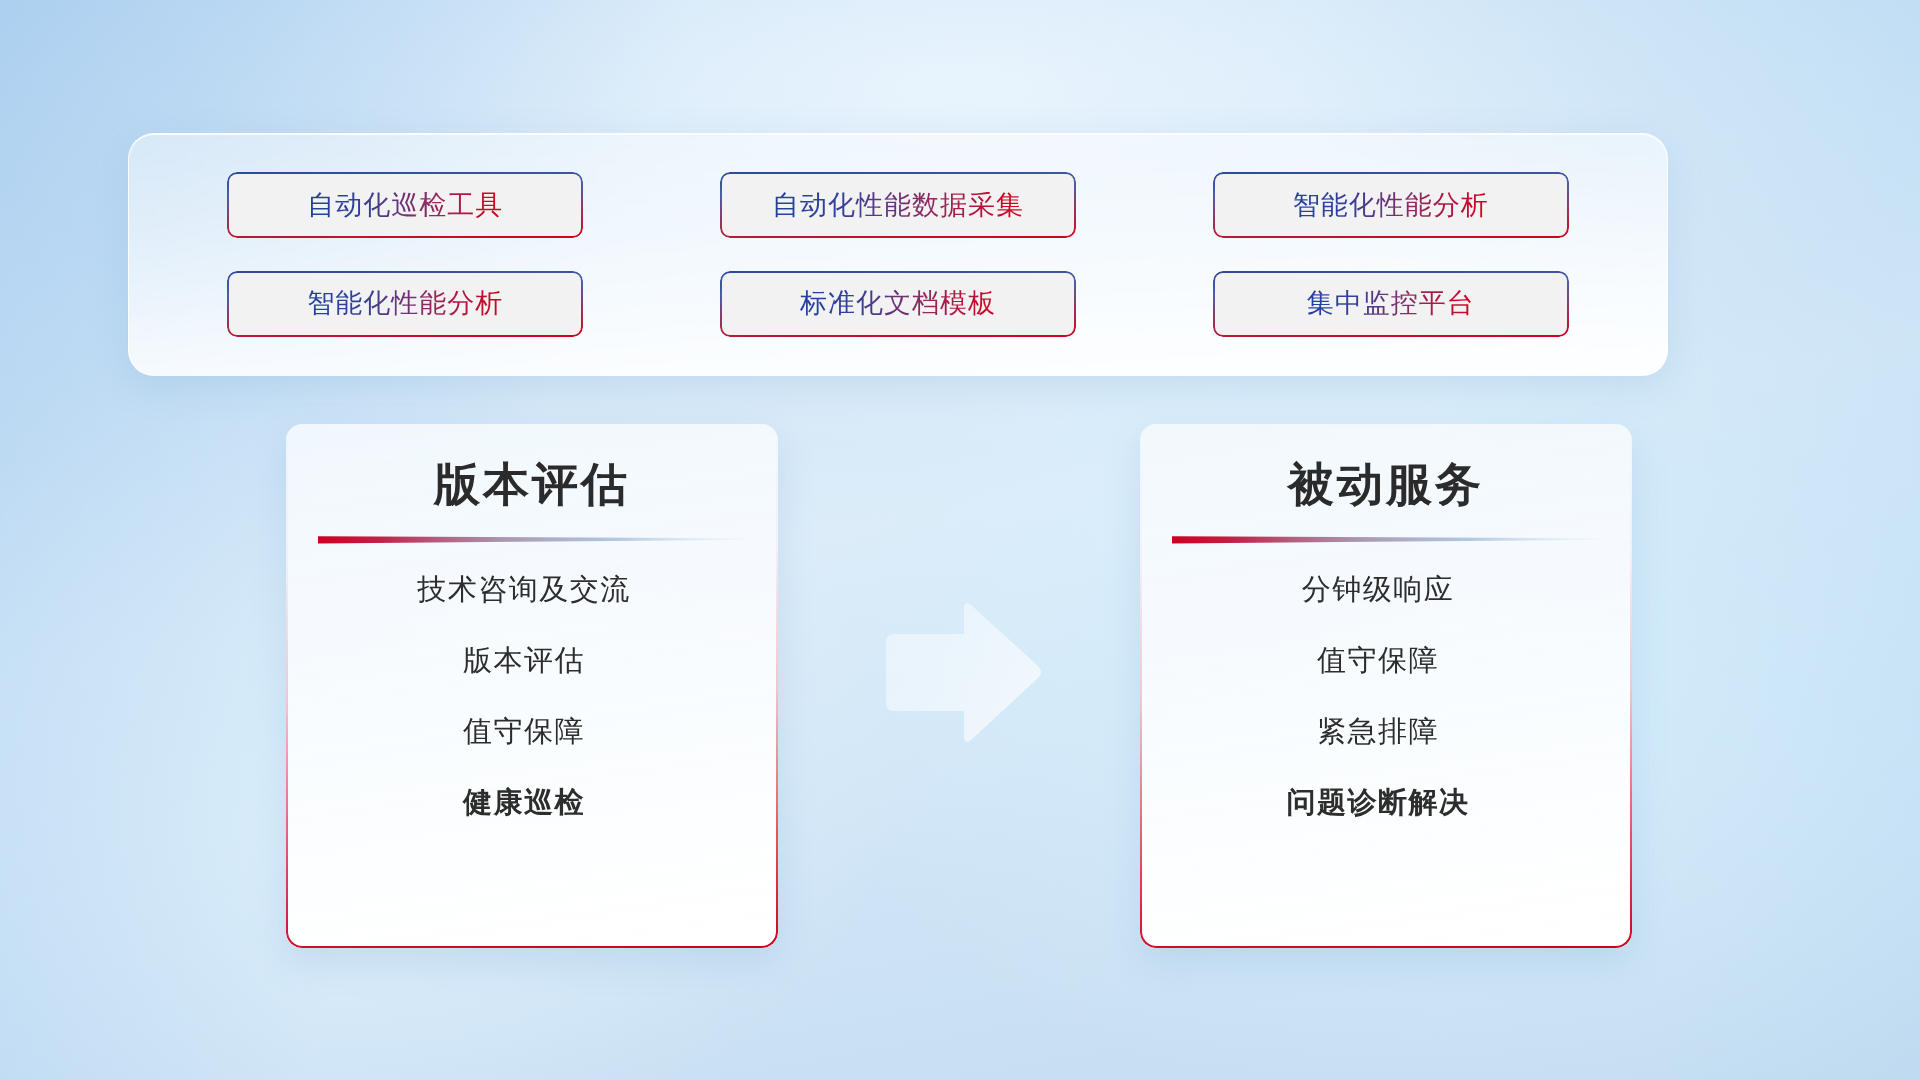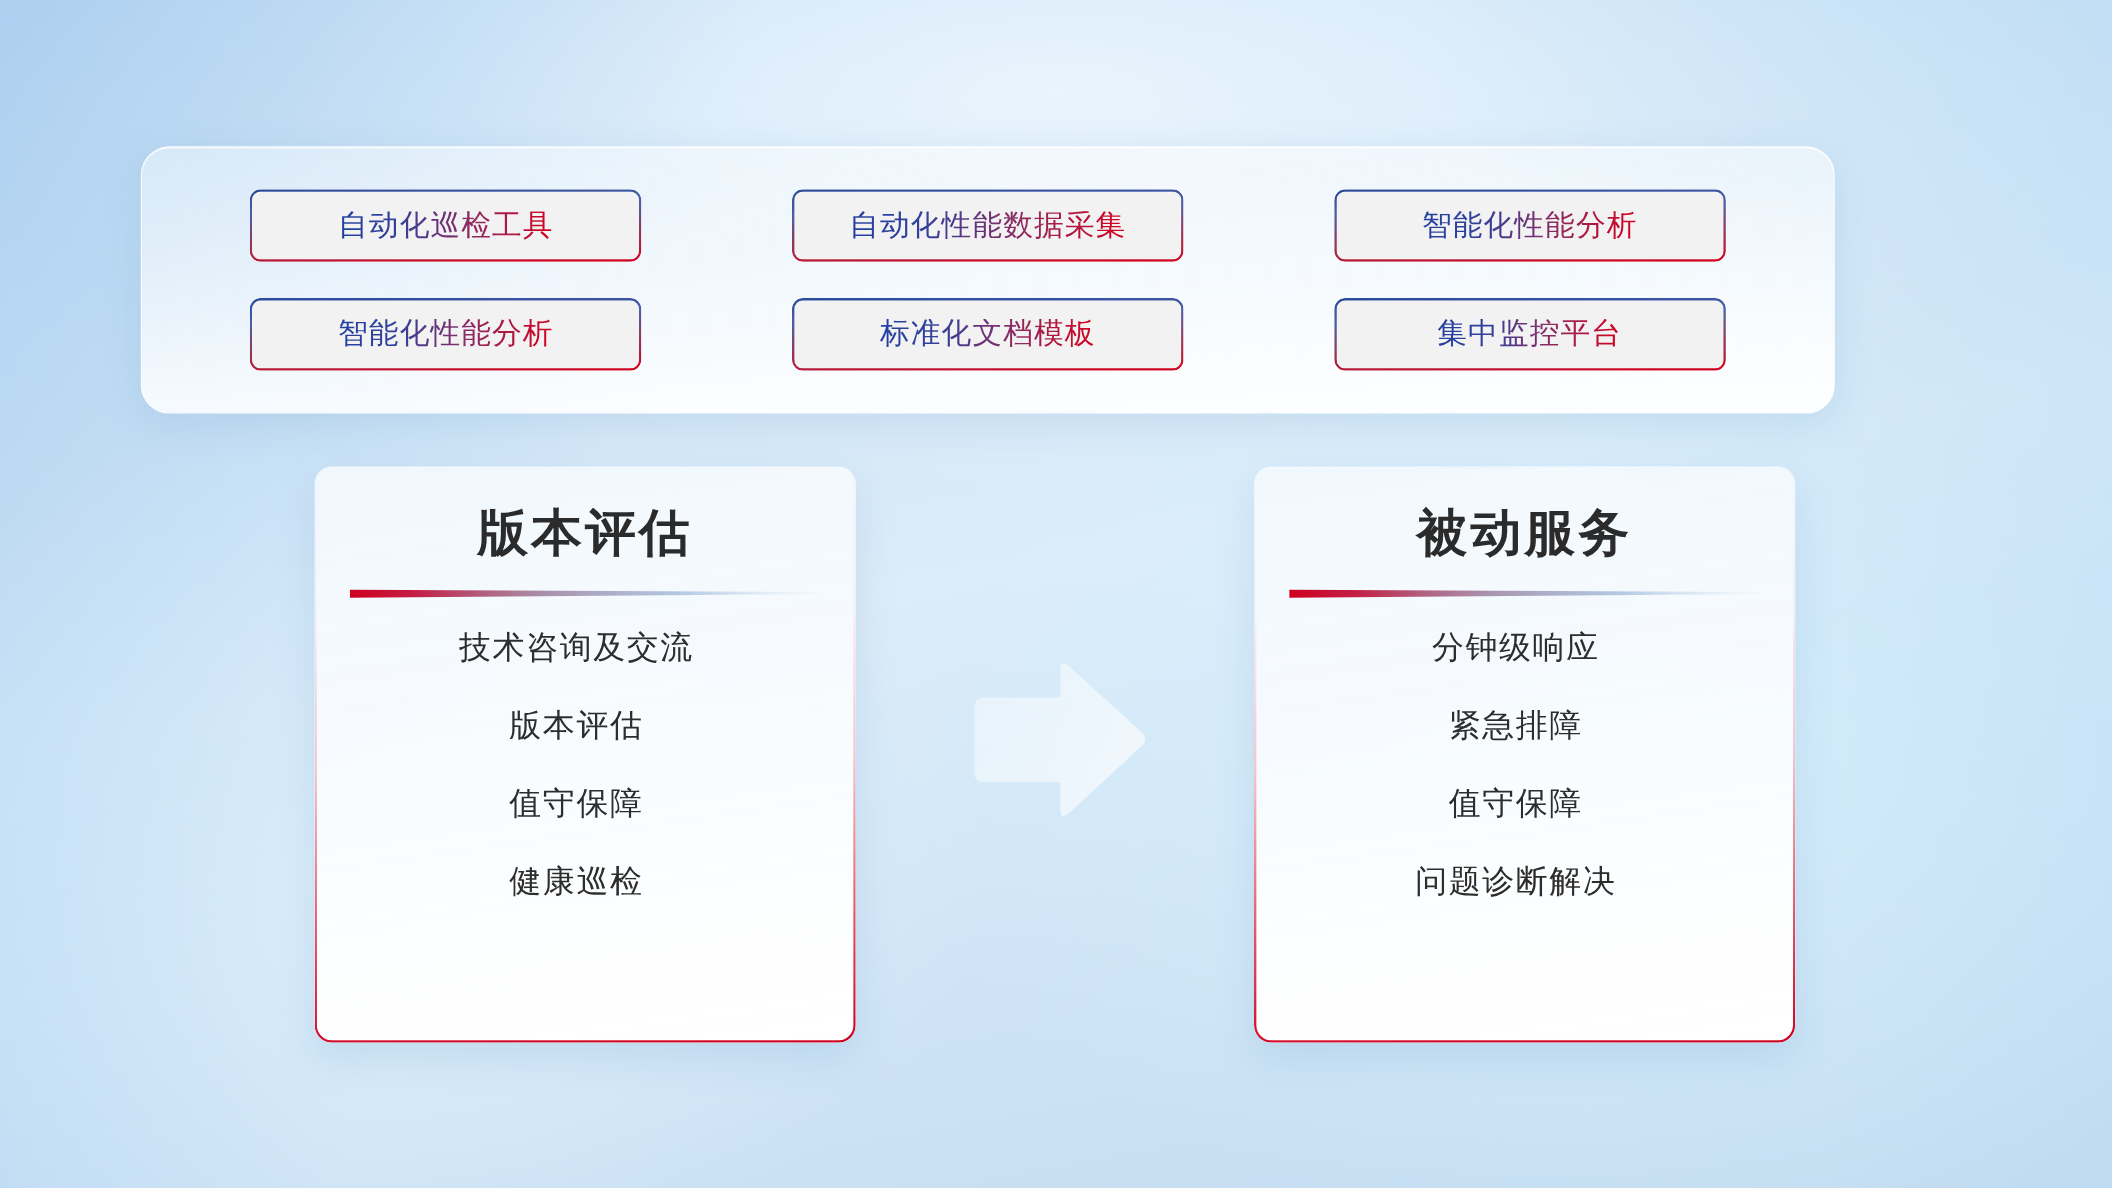--- a/index.html
+++ b/index.html
@@ -170,21 +170,21 @@
   .card-list li {
     text-align: center;
     font-size: 29px;
     color: #2d2d2d;
     letter-spacing: 1.5px;
     line-height: 1;
     padding: 0;
     margin: 0 0 42px 0;
     white-space: nowrap;
   }
-  .card-list li:last-child { margin-bottom: 0; }
+  .card-list li:last-child { margin-bottom: 0; font-weight: bold; }
 
   
   #flow-arrow {
     position: absolute;
     left: 878px;
     top: 598px;
     width: 166px;
     height: 150px;
     z-index: 3;
   }
@@ -283,17 +283,17 @@
           <stop offset="70%" stop-color="#7e9fcc" stop-opacity="0.55"></stop>
           <stop offset="100%" stop-color="#b9d2e8" stop-opacity="0.05"></stop>
         </linearGradient>
       </defs>
       <polygon points="0,1.2 428,3.2 428,5.0 0,8.4" fill="url(#divGradB)"></polygon>
     </svg>
   </div>
 
   <ul class="card-list">
     <li>分钟级响应</li>
+    <li>值守保障</li>
     <li>紧急排障</li>
-    <li>值守保障</li>
     <li>问题诊断解决</li>
   </ul>
 </div>
 
 </body></html>

